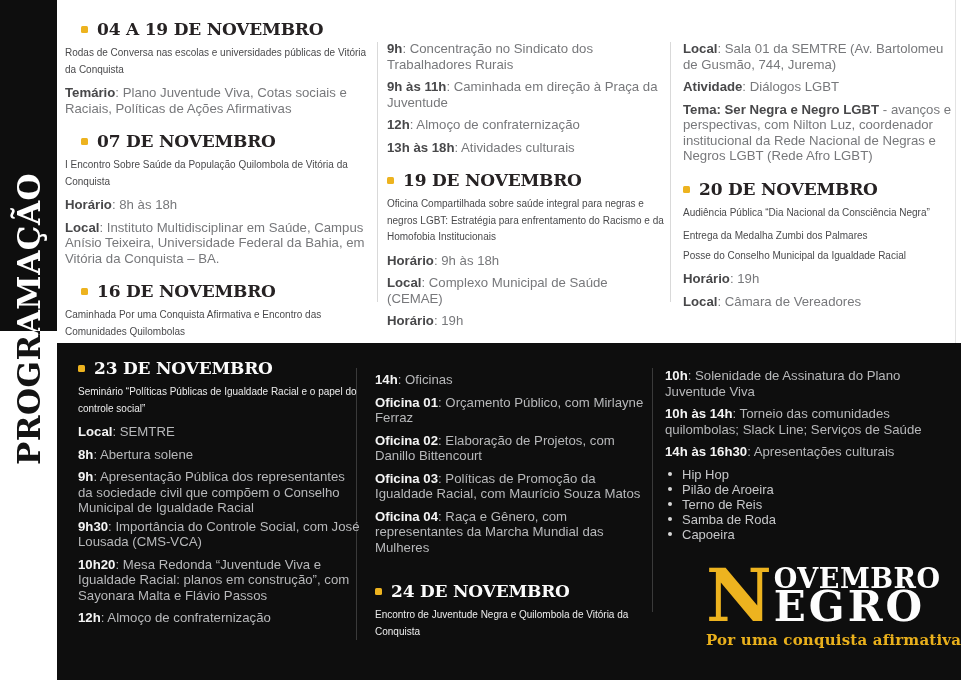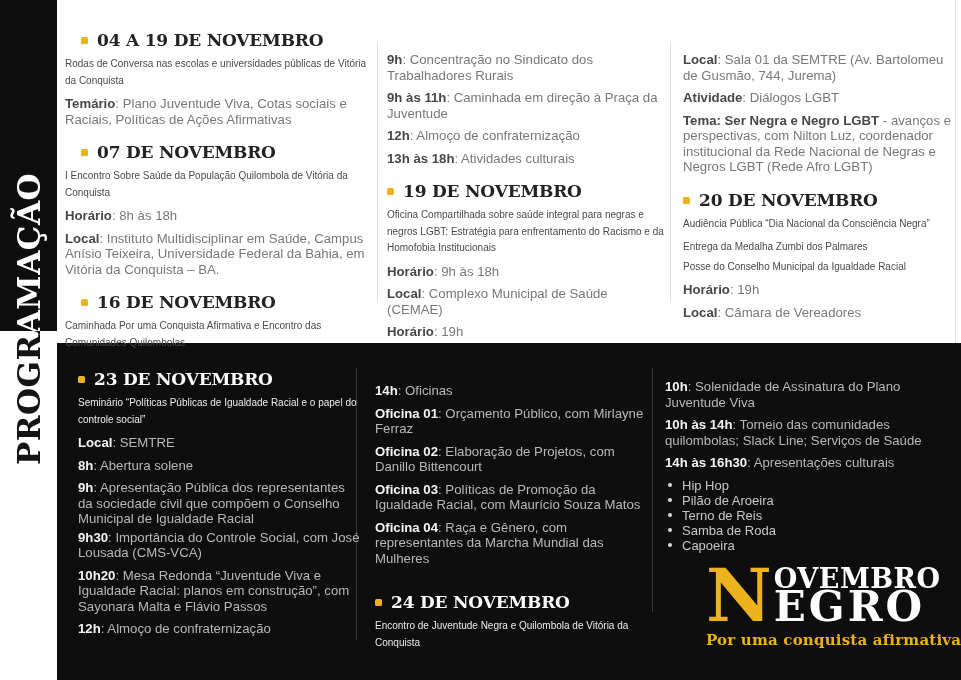--- a/index.html
+++ b/index.html
@@ -38,21 +38,21 @@
   #bot-col-3{left:665px;top:367px;width:280px}
 
   .vdiv{position:absolute;width:1px}
   #div-top-1{left:377px;top:42px;height:260px;background:#d9d9d9}
   #div-top-2{left:670px;top:42px;height:260px;background:#d9d9d9}
   #div-bot-1{left:356px;top:368px;height:272px;background:#3a3a3a}
   #div-bot-2{left:652px;top:368px;height:244px;background:#3a3a3a}
 
   
   .col > *{margin:0 0 7px}
-  .col > :first-child{margin-top:12px}
+  .col > :first-child{margin-top:1px}
 
   .date-heading{display:flex;align-items:center;gap:9px;margin:15px 0 6px;}
   #top-col-1 .date-heading{margin-left:16px}
   .date-heading .bullet{flex:none;width:7px;height:7px;border-radius:1.5px;background:#edb31f;margin-top:1px}
   .date-text{
     font-family:"DejaVu Serif","Liberation Serif",serif;font-weight:700;font-size:17px;letter-spacing:-.2px;
     white-space:nowrap;
   }
   .light .date-text{color:#262223}
   .dark  .date-text{color:#fbfbfb}

